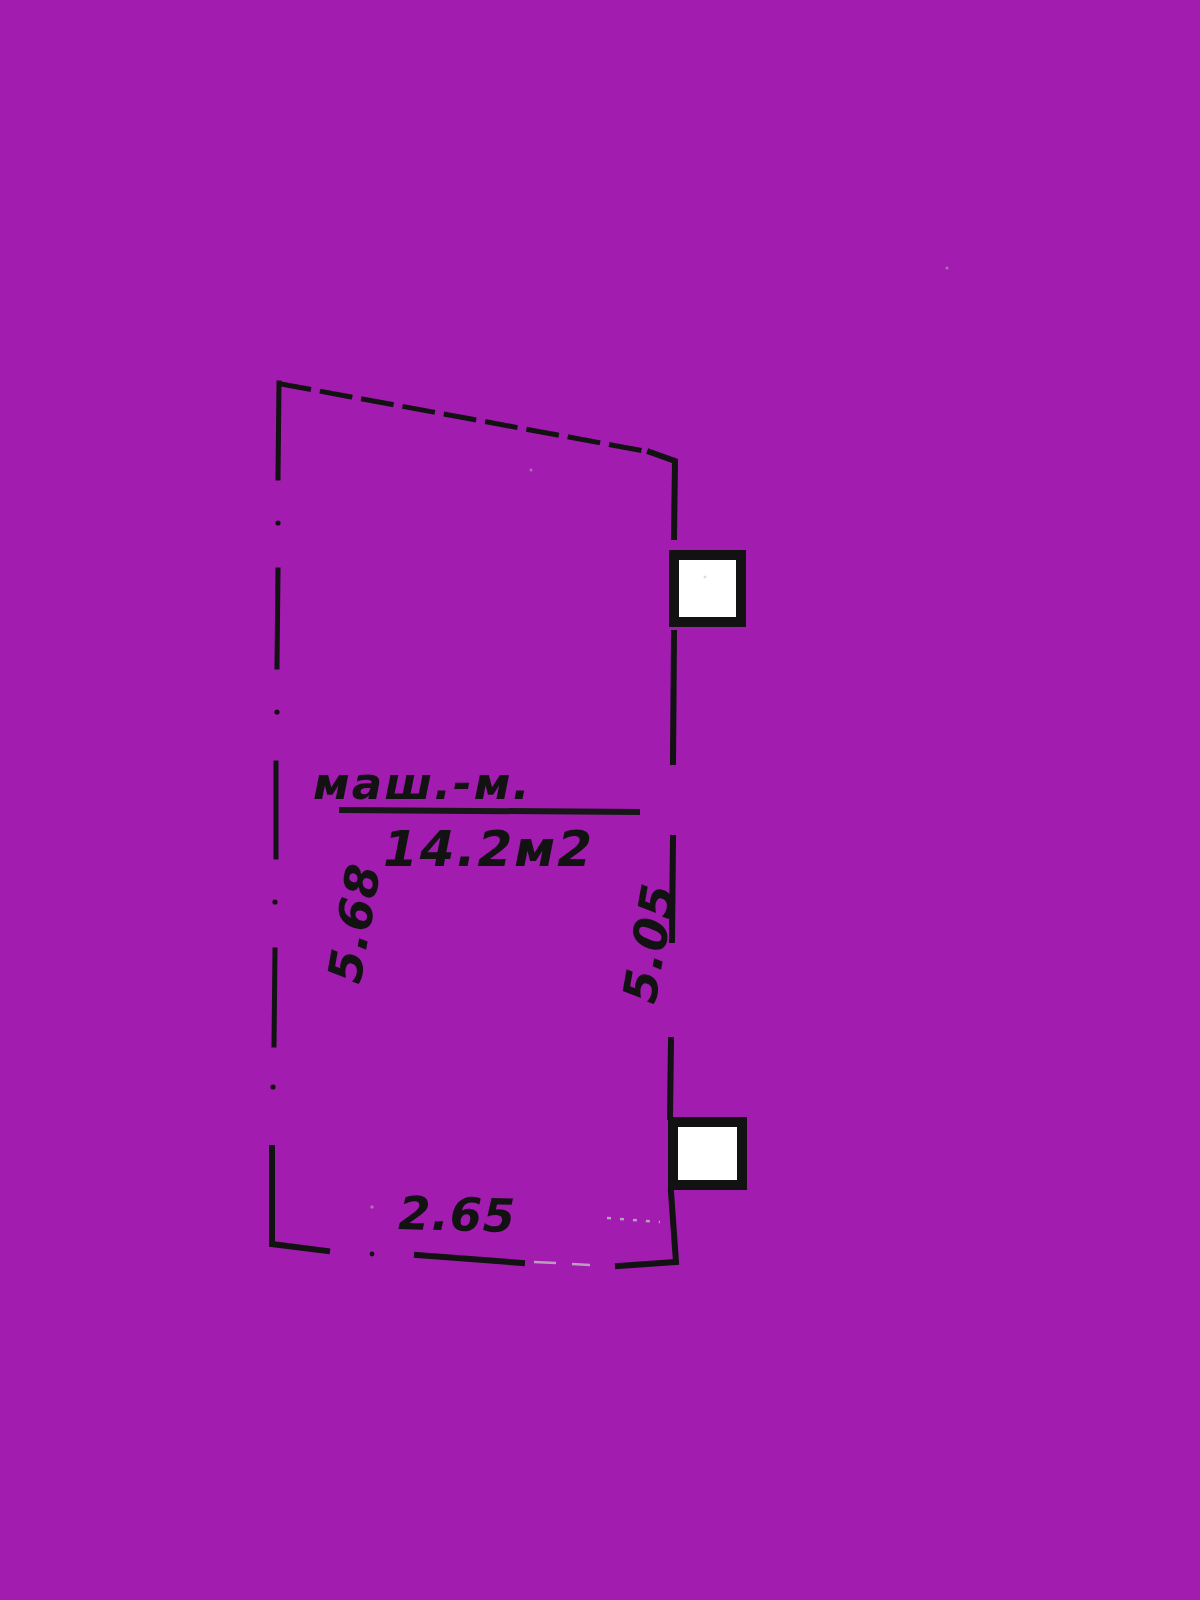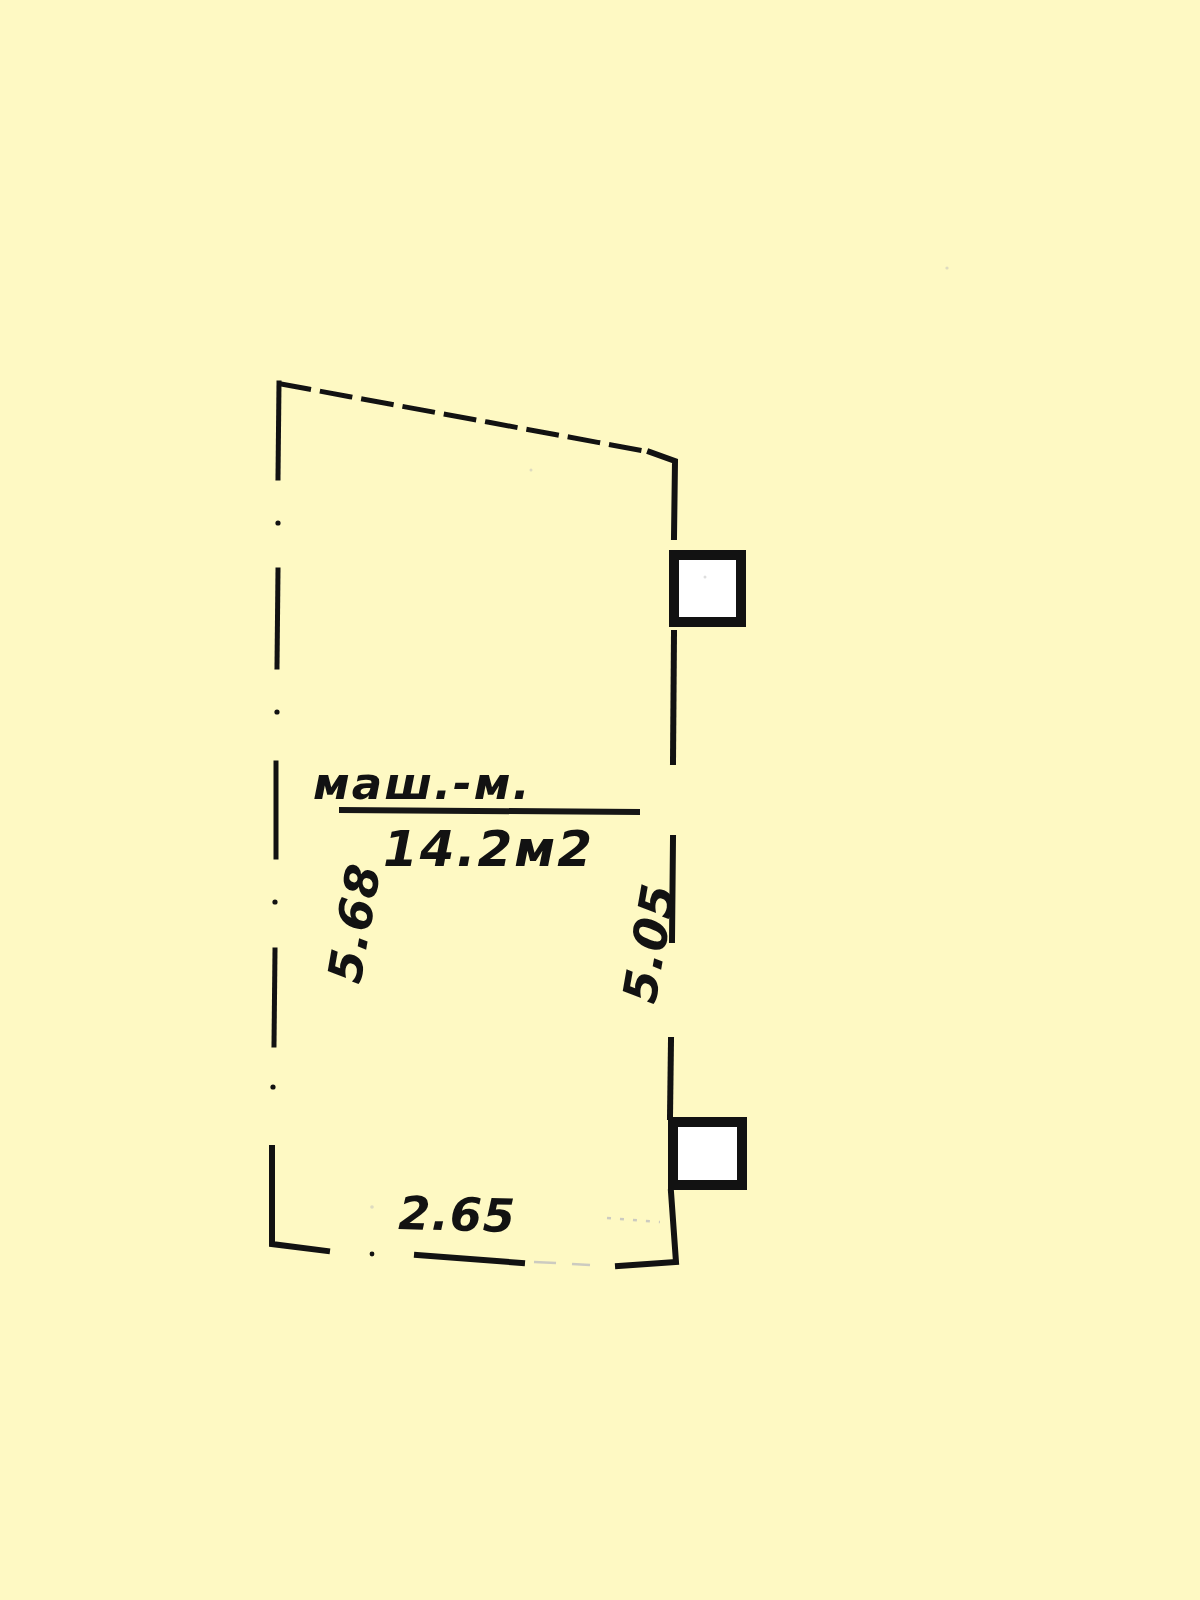--- a/index.html
+++ b/index.html
@@ -10,21 +10,21 @@
     width: 1200px;
     height: 1600px;
     background: #fefefe;
     position: relative;
     overflow: hidden;
     font-family: "DejaVu Sans", sans-serif;
   }
   .scan-page {
     position: absolute;
     inset: 0;
-    background: #fef9c3;
+    background: #a21caf;
   }
   svg { display: block; }
   .hand {
     font-family: "DejaVu Sans", sans-serif;
     font-style: italic;
     font-weight: bold;
     fill: #121212;
   }
 </style>
 </head>

